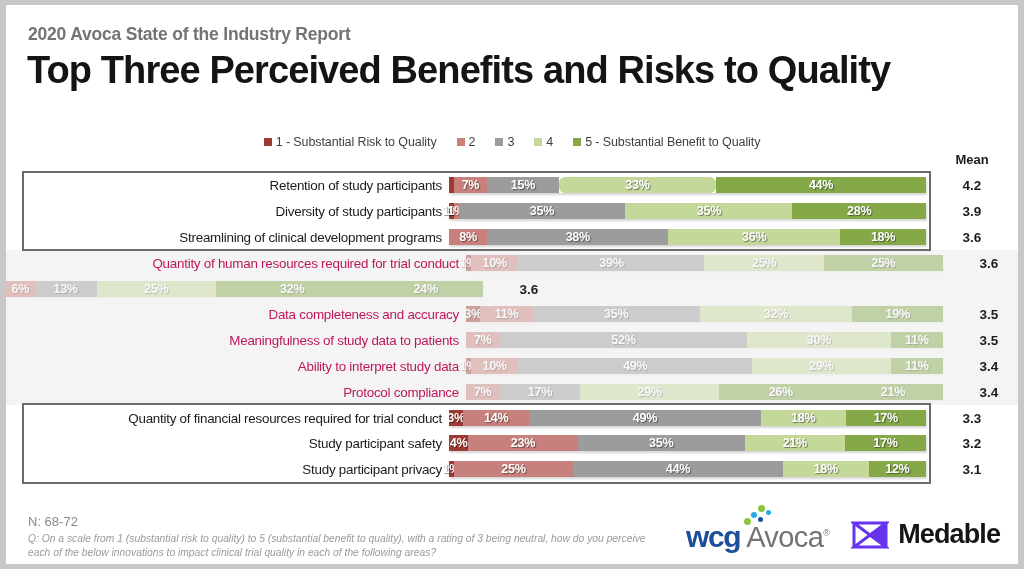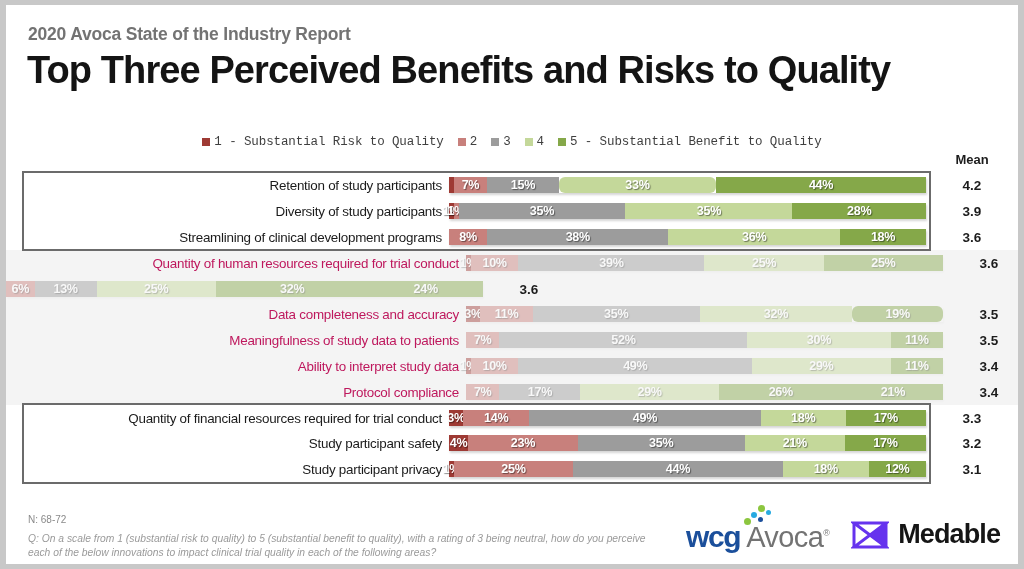--- a/index.html
+++ b/index.html
@@ -27,22 +27,21 @@
     position: absolute; left: 21px; top: 44px;
     font-size: 38px; font-weight: bold;
     color: #141414; letter-spacing: -0.9px;
     white-space: nowrap;
   }
 
   
   .legend {
     position: absolute; left: 0; top: 130px; width: 1012px;
     display: flex; justify-content: center; align-items: center;
-    gap: 14px;
-    font-family: Liberation Mono, monospace;
+    gap: 20px;
   }
   .legend-item { display: flex; align-items: center; gap: 4px; }
   .legend-swatch { width: 8px; height: 8px; display: inline-block; }
   .legend-label {
     font-size: 12.5px; color: #3f3f3f; white-space: nowrap;
     letter-spacing: -0.1px;
   }
 
   
   .mean-header {
@@ -104,21 +103,21 @@
   .hl-box {
     position: absolute;
     border: 2.2px solid #6b6b6b;
     background: transparent;
     pointer-events: none;
   }
 
   
   .footer-n {
     position: absolute; left: 22px; top: 509px;
-    font-size: 10px; color: #8a8a8a;
+    font-size: 13px; color: #8a8a8a;
   }
   .footer-q {
     position: absolute; left: 22px; top: 527px;
     font-size: 10.3px; color: #9a9a9a; font-style: italic;
     line-height: 14px; width: 640px;
   }
 
   
   .logos {
     position: absolute; right: 18px; top: 513px;
@@ -295,21 +294,21 @@
             </div>
             <div class="seg" style="width: 11%; background: rgb(200, 128, 124);">
               <span>11%</span>
             </div>
             <div class="seg" style="width: 35%; background: rgb(156, 156, 156);">
               <span>35%</span>
             </div>
             <div class="seg" style="width: 32%; background: rgb(196, 216, 154);">
               <span>32%</span>
             </div>
-            <div class="seg" style="width: 19%; background: rgb(133, 168, 73); border-radius: 6px;">
+            <div class="seg" style="width: 19%; background: rgb(133, 168, 73);">
               <span>19%</span>
             </div>
           </div>
         </div>
         <div class="mean-cell">3.5</div>
       </div>
       <div class="row dim">
         <div class="row-label">Meaningfulness of study data to patients</div>
         <div class="bar-wrap">
           <div class="bar">

